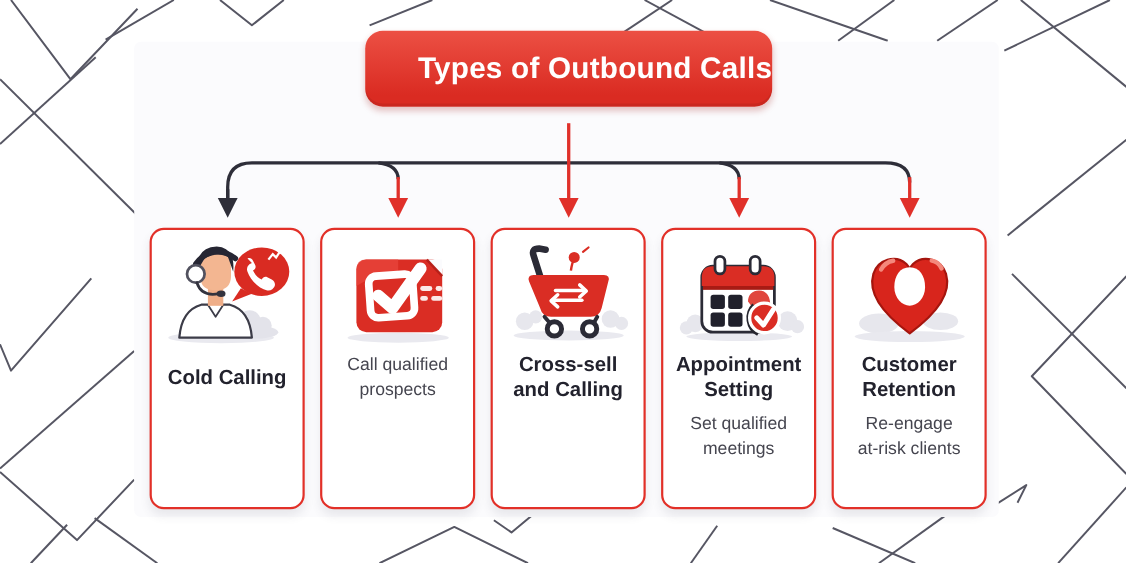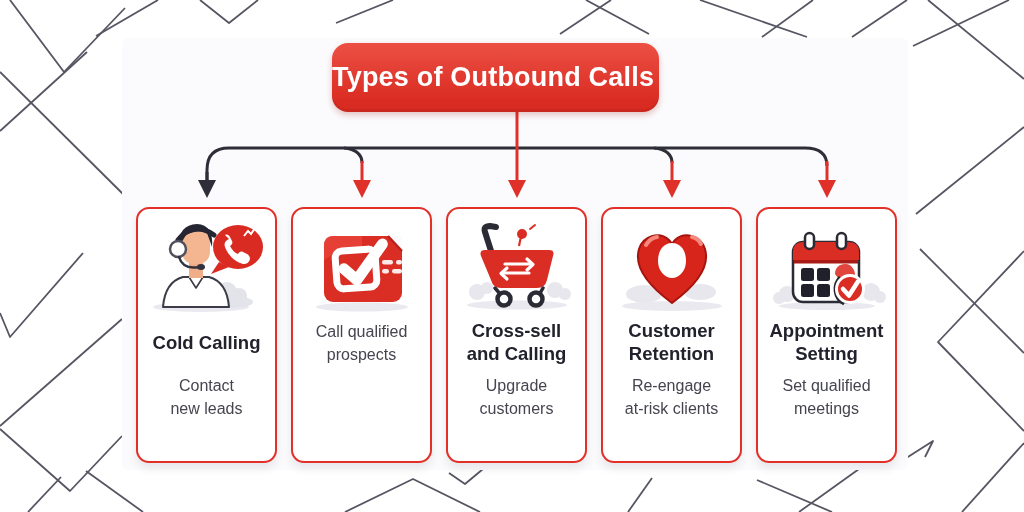--- a/index.html
+++ b/index.html
@@ -6,23 +6,23 @@
   .stage{
     position:relative;width:1024px;height:512px;overflow:hidden;background:#ffffff;
     font-family:"Liberation Sans",sans-serif;
   }
   .pattern-svg,.connector-svg{position:absolute;left:0;top:0;width:1024px;height:512px;}
   .panel{
     position:absolute;left:122px;top:38px;width:786px;height:432px;
     background:#fbfbfd;border-radius:6px;
   }
   .title-banner{
-    position:absolute;left:332px;top:43px;width:327px;height:69px;
+    position:absolute;left:332px;top:28px;width:370px;height:69px;
     background:linear-gradient(180deg,#ec5044 0%,#da2b22 85%);
-    border-radius:16px;display:flex;align-items:center;justify-content:flex-start;
+    border-radius:16px;display:flex;align-items:center;justify-content:flex-end;
     box-shadow:0 3px 6px rgba(160,25,18,0.25), inset 0 -3px 0 rgba(0,0,0,0.07);
   }
   .title-banner span{
     color:#ffffff;font-size:27px;font-weight:bold;letter-spacing:0.2px;white-space:nowrap;
   }
   .cards-row{
     position:absolute;left:136px;top:207px;display:flex;gap:14px;align-items:center;
   }
   .card{
     box-sizing:border-box;width:141px;height:256px;background:#ffffff;
@@ -131,22 +131,20 @@
       <path d="M34 39 Q38 52 54 49" stroke="#33333e" stroke-width="2.5" fill="none" stroke-linecap="round"></path>
       <ellipse cx="56" cy="49" rx="4" ry="3" fill="#33333e"></ellipse>
       <path d="M74 44 L66 56 L84 49 Z" fill="#d92b22"></path>
       <ellipse cx="93" cy="29" rx="25" ry="22" fill="#d92b22"></ellipse>
       <path d="M84 21 a6 6 0 0 0 -4 8 c3 8 10 15 18 17 a6 6 0 0 0 7 -5 c0 -2 -1 -4 -3 -5 l-4 -2 c-2 -1 -4 0 -5 2 c-3 -1 -6 -4 -8 -8 c2 -1 3 -3 2 -5 l-2 -4 c-1 -2 -3 -3 -5 -2 z" fill="#ffffff"></path>
       <polyline points="99,18 103,13 106,16 110,10" stroke="#ffffff" stroke-width="2" fill="none"></polyline>
       <path d="M112 8 l-5.5 1 4 3.8 z" fill="#ffffff"></path>
     </svg>
         </div>
       <h3 class="card-title">Cold Calling</h3>
-      <p class="card-desc">Contact
-new leads</p>
     </div>
 
     <div class="card">
       <div class="card-icon">
     <svg viewBox="0 0 124 96" xmlns="http://www.w3.org/2000/svg">
       <ellipse cx="62" cy="89" rx="46" ry="4.5" fill="#e9e9ef"></ellipse>
       <rect x="24" y="18" width="78" height="66" rx="9" fill="#da2d24"></rect>
       <path d="M24 42 Q42 30 62 35 L62 18 L33 18 Q24 18 24 27 Z" fill="#e8463c" opacity="0.75"></path>
       <path d="M88 18 L102 18 L102 33 Z" fill="#fbfbfd"></path>
       <path d="M88 18 L102 33" stroke="#b7211a" stroke-width="2.2"></path>
@@ -187,42 +185,20 @@
         <path d="M74 55 H47"></path>
               <path d="M52 50 L46 55.5 L52 61"></path>
       </g>
       <path d="M40 70 L46 77 M88 70 L84 77" stroke="#2b2b36" stroke-width="3.5" stroke-linecap="round"></path>
       <circle cx="49" cy="81" r="6.5" fill="#ffffff" stroke="#2b2b36" stroke-width="4.5"></circle>
       <circle cx="81" cy="81" r="6.5" fill="#ffffff" stroke="#2b2b36" stroke-width="4.5"></circle>
     </svg>
         </div>
       <h3 class="card-title">Cross-sell
 and Calling</h3>
-      <p class="card-desc">Upgrade
-customers</p>
-    </div>
-
-    <div class="card">
-      <div class="card-icon">
-    <svg viewBox="0 0 124 96" xmlns="http://www.w3.org/2000/svg">
-      <g fill="#e7e7ed">
-              <ellipse cx="34" cy="76" rx="18" ry="9"></ellipse>
-              <ellipse cx="90" cy="74" rx="16" ry="8"></ellipse>
-            </g>
-      <ellipse cx="62" cy="88" rx="50" ry="5" fill="#e9e9ef"></ellipse>
-      <path d="M62 85 C36 66 24 48 29 31 C33 18 49 13 59 22 C60.5 23.5 61.5 25 62 27 C62.5 25 63.5 23.5 65 22 C75 13 91 18 95 31 C100 48 88 66 62 85 Z" fill="#d8251c" stroke="#a5150e" stroke-width="2" stroke-linejoin="round"></path>
-      <path d="M62 25 C71 25 76 33 76 43 C76 53 69 60 62 60 C55 60 48 53 48 43 C48 33 53 25 62 25 Z" fill="#ffffff"></path>
-      <path d="M36 27 Q40 20 47 19" stroke="#f4887c" stroke-width="4" fill="none" stroke-linecap="round"></path>
-      <path d="M82 19 Q88 20 91 26" stroke="#f4887c" stroke-width="4" fill="none" stroke-linecap="round"></path>
-    </svg>
-        </div>
-      <h3 class="card-title">Customer
-Retention</h3>
-      <p class="card-desc">Re-engage
-at-risk clients</p>
     </div>
 
     <div class="card">
       <div class="card-icon">
     <svg viewBox="0 0 124 96" xmlns="http://www.w3.org/2000/svg">
       <g fill="#e7e7ed">
               <circle cx="22" cy="76" r="8"></circle>
               <circle cx="14" cy="80" r="6"></circle>
               <circle cx="106" cy="74" r="9"></circle>
               <circle cx="115" cy="79" r="6"></circle>
@@ -243,15 +219,35 @@
       <path d="M75 59 A17 17 0 0 0 79 86" stroke="#26262f" stroke-width="3" fill="none"></path>
       <circle cx="85" cy="71" r="13.5" fill="#da2d24" stroke="#ffffff" stroke-width="3"></circle>
       <path d="M78 71 L84 77.5 L93 63.5" stroke="#ffffff" stroke-width="4.5" fill="none" stroke-linecap="round" stroke-linejoin="round"></path>
     </svg>
         </div>
       <h3 class="card-title">Appointment
 Setting</h3>
       <p class="card-desc">Set qualified
 meetings</p>
     </div>
+
+    <div class="card">
+      <div class="card-icon">
+    <svg viewBox="0 0 124 96" xmlns="http://www.w3.org/2000/svg">
+      <g fill="#e7e7ed">
+              <ellipse cx="34" cy="76" rx="18" ry="9"></ellipse>
+              <ellipse cx="90" cy="74" rx="16" ry="8"></ellipse>
+            </g>
+      <ellipse cx="62" cy="88" rx="50" ry="5" fill="#e9e9ef"></ellipse>
+      <path d="M62 85 C36 66 24 48 29 31 C33 18 49 13 59 22 C60.5 23.5 61.5 25 62 27 C62.5 25 63.5 23.5 65 22 C75 13 91 18 95 31 C100 48 88 66 62 85 Z" fill="#d8251c" stroke="#a5150e" stroke-width="2" stroke-linejoin="round"></path>
+      <path d="M62 25 C71 25 76 33 76 43 C76 53 69 60 62 60 C55 60 48 53 48 43 C48 33 53 25 62 25 Z" fill="#ffffff"></path>
+      <path d="M36 27 Q40 20 47 19" stroke="#f4887c" stroke-width="4" fill="none" stroke-linecap="round"></path>
+      <path d="M82 19 Q88 20 91 26" stroke="#f4887c" stroke-width="4" fill="none" stroke-linecap="round"></path>
+    </svg>
+        </div>
+      <h3 class="card-title">Customer
+Retention</h3>
+      <p class="card-desc">Re-engage
+at-risk clients</p>
+    </div>
   </div>
 
 </div>
 
 </body></html>

